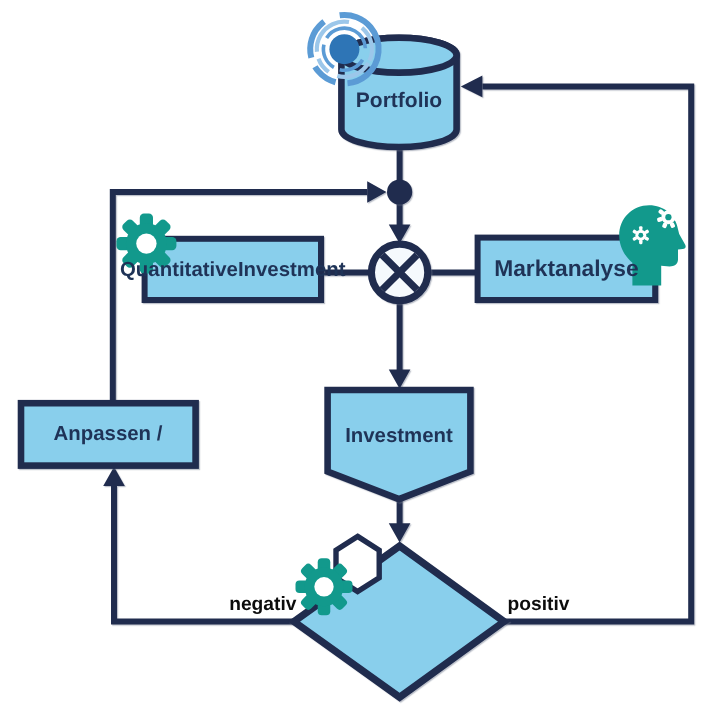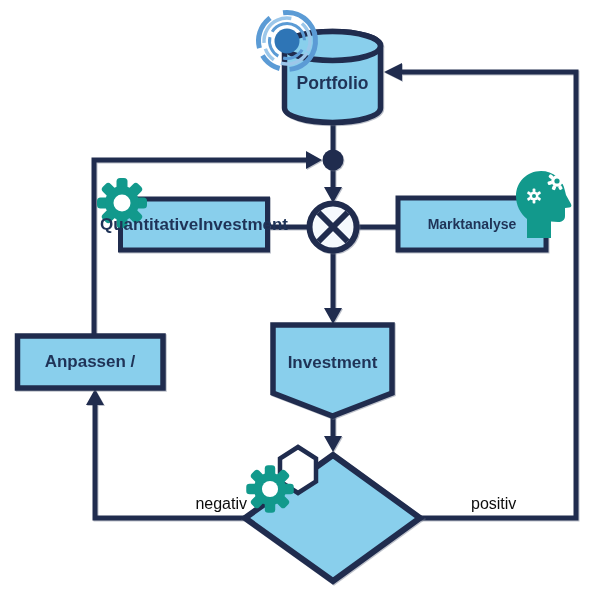--- a/index.html
+++ b/index.html
@@ -12,21 +12,21 @@
   .arrowhead{fill:var(--line-navy);stroke:none;}
   .shape{fill:var(--node-fill);stroke:var(--line-navy);}
   .shadow{filter:drop-shadow(1px 1.5px 0.5px rgba(110,120,140,0.45));}
   .label{
     position:absolute;display:flex;align-items:center;justify-content:center;
     text-align:center;font-weight:700;color:var(--text-navy);line-height:25px;
   }
   .label.small-line{line-height:24px;}
   .branch-label{
     position:absolute;display:flex;align-items:center;
-    font-weight:400;color:var(--branch-label);font-size:16px;
+    font-weight:700;color:var(--branch-label);font-size:16px;
   }
 </style>
 </head>
 <body>
 
 <div id="canvas">
 
   <svg width="604" height="598" viewBox="0 0 604 598">
 
     <g class="shadow">
@@ -149,28 +149,28 @@
     </g>
   </svg>
 
   <div class="label" style="left:284px;top:68px;width:97px;height:30px;font-size:17.5px;">Portfolio</div>
 
   <div class="label small-line" style="left:120px;top:200px;width:148px;height:50px;font-size:17px;flex-direction:row;">
     <span>Quantitative</span>
     <span>Investment</span>
   </div>
 
-  <div class="label" style="left:398px;top:198px;width:148px;height:52px;font-size:14px;">Marktanalyse</div>
+  <div class="label" style="left:398px;top:198px;width:148px;height:52px;font-size:19px;">Marktanalyse</div>
 
   <div class="label small-line" style="left:273px;top:330px;width:119px;height:66px;font-size:17px;flex-direction:column;">
     <span>Investment</span>
   </div>
 
   <div class="label small-line" style="left:17px;top:336px;width:146px;height:52px;font-size:17px;flex-direction:column;justify-content:center;">
     <span>Anpassen /</span>
   </div>
 
 
   <div class="branch-label" style="left:165px;top:491px;width:82px;height:26px;justify-content:flex-end;">negativ</div>
 
-  <div class="branch-label" style="left:423px;top:491px;width:82px;height:26px;justify-content:flex-start;margin-left:48px;">positiv</div>
+  <div class="branch-label" style="left:423px;top:491px;width:82px;height:26px;justify-content:flex-start;">positiv</div>
 
 </div>
 
 </body></html>

